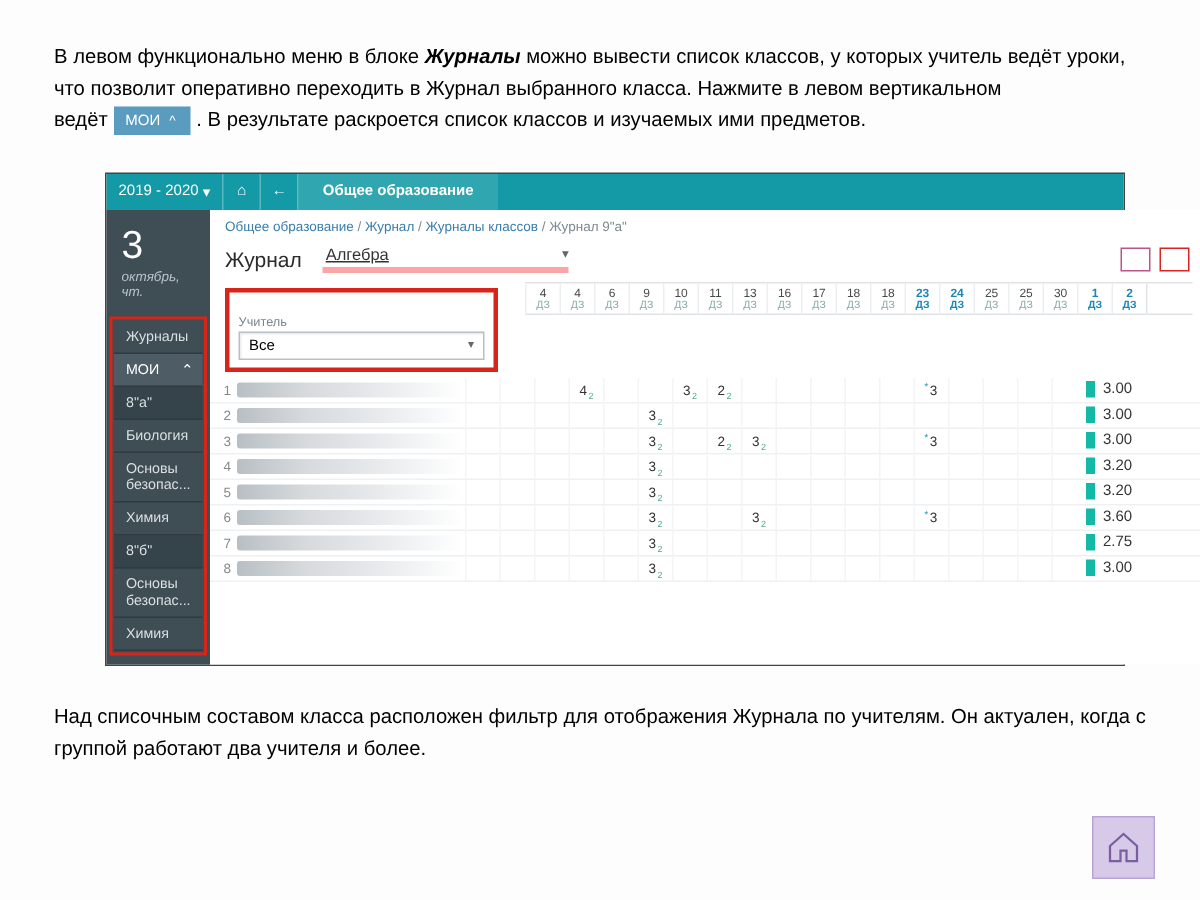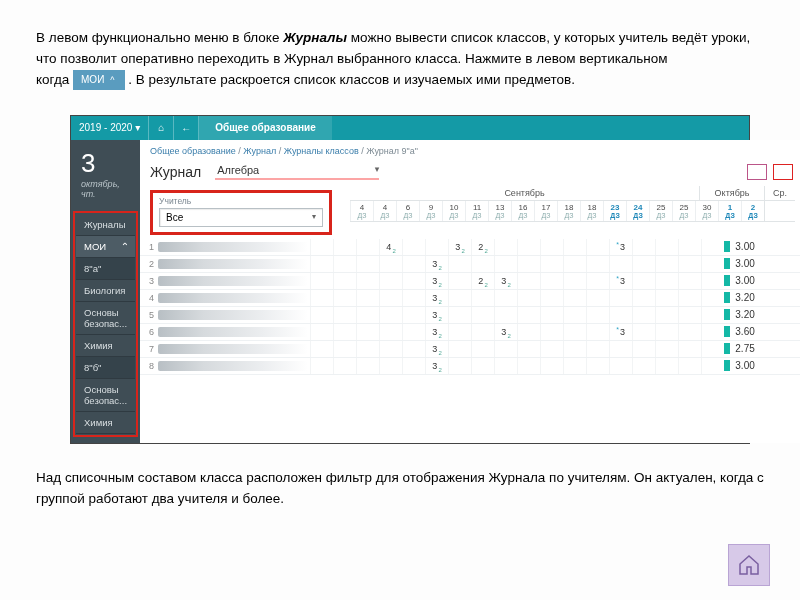--- a/index.html
+++ b/index.html
@@ -74,30 +74,30 @@
   .sb-item.cls { background:#35434b; }
 
   .main {
     flex:1;
     background:#fff;
   }
   .crumbs { font-size:9px; color:#7d8a93; padding:6px 10px; }
   .crumbs a { color:#3b7eab; text-decoration:none; }
   .titlerow { display:flex; align-items:center; padding:2px 10px 6px; gap:14px; }
   .jtitle { font-size:14px; color:#2c2c2c; }
-  .subj-sel { font-size:11px; color:#333; border-bottom:2px solid #fca5a5; padding:0 120px 2px 2px; position:relative; }
+  .subj-sel { font-size:11px; color:#333; border-bottom:4px solid #fca5a5; padding:0 120px 2px 2px; position:relative;text-decoration:underline; }
   .subj-sel::after { content:"▾"; position:absolute; right:0; font-size:9px; color:#666; }
   .ricons { margin-left:auto; display:flex; gap:6px; }
   .ricon { width:18px; height:14px; border:1px solid #b58; background:#fff; }
   .ricon.r2 { border-color:#d22; }
 
   .filterbox {
     margin: 4px 8px 4px 10px;
     border:3px solid #d8241b;
-    padding:3px 6px 5px;
+    padding:14px 6px 5px;
     display:inline-block;
   }
   .filterbox .lbl { font-size:8.5px; color:#7a8690; margin-bottom:2px; }
   .filterbox .sel {
     border:1px solid #b8c0c5;
     width: 150px;
     padding:3px 6px;
     font-size:10px;
     background:#fff;
     position:relative;
@@ -147,21 +147,21 @@
   }
   .home-icon-box svg { width:24px; height:24px; }
 </style>
 </head>
 <body>
 
 <div class="para para1">
   <span class="indent">В левом функционально меню в блоке </span><span class="bold-it">Журналы</span><span> можно вывести список классов, у которых учитель ведёт уроки, что позволит оперативно переходить в Журнал выбранного класса. Нажмите  в левом вертикальном</span>
 </div>
 <div class="para">
-  <span>когда </span>
+  <span>ведёт </span>
   <span class="moi-btn">МОИ</span>
   <span>. В результате раскроется список классов и изучаемых ими предметов.</span>
 </div>
 
 <div class="screenshot">
   <div class="topbar">
     <div class="year"><span>2019 - 2020</span>&nbsp;▾</div>
     <div class="home">⌂</div>
     <div class="back">←</div>
     <div class="tab active">Общее образование</div>
@@ -198,25 +198,20 @@
           <div class="ricon"></div>
           <div class="ricon r2"></div>
         </div>
       </div>
       <div style="display:flex; align-items:flex-start;">
         <div class="filterbox">
           <div class="lbl">Учитель</div>
           <div class="sel">Все</div>
         </div>
         <div class="gridwrap" style="flex:1;">
-          <div class="monthrow">
-            <div class="m1">Сентябрь</div>
-            <div class="m2">Октябрь</div>
-            <div class="avg">Ср.</div>
-          </div>
           <div class="dayhdr" id="dayhdr">
               <div class="d"><span class="dn">4</span><span class="dz">ДЗ</span></div>
               <div class="d"><span class="dn">4</span><span class="dz">ДЗ</span></div>
               <div class="d"><span class="dn">6</span><span class="dz">ДЗ</span></div>
               <div class="d"><span class="dn">9</span><span class="dz">ДЗ</span></div>
               <div class="d"><span class="dn">10</span><span class="dz">ДЗ</span></div>
               <div class="d"><span class="dn">11</span><span class="dz">ДЗ</span></div>
               <div class="d"><span class="dn">13</span><span class="dz">ДЗ</span></div>
               <div class="d"><span class="dn">16</span><span class="dz">ДЗ</span></div>
               <div class="d"><span class="dn">17</span><span class="dz">ДЗ</span></div>

